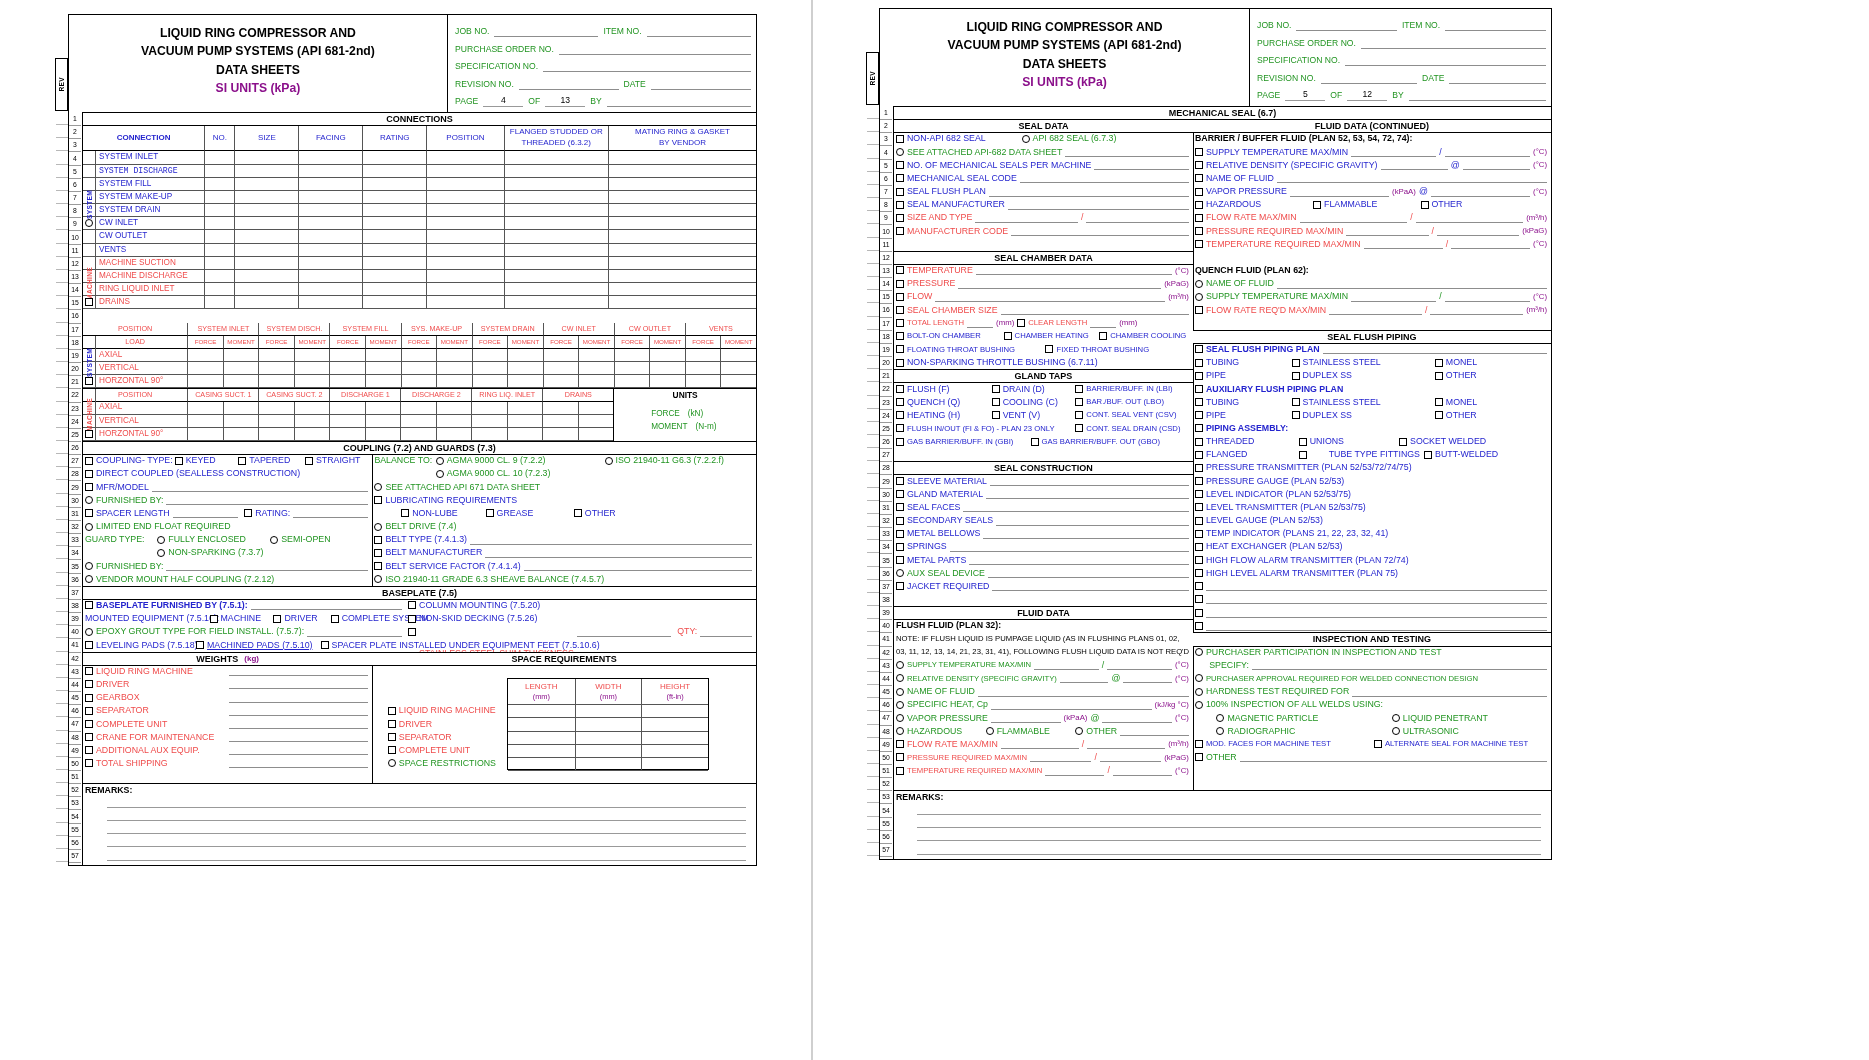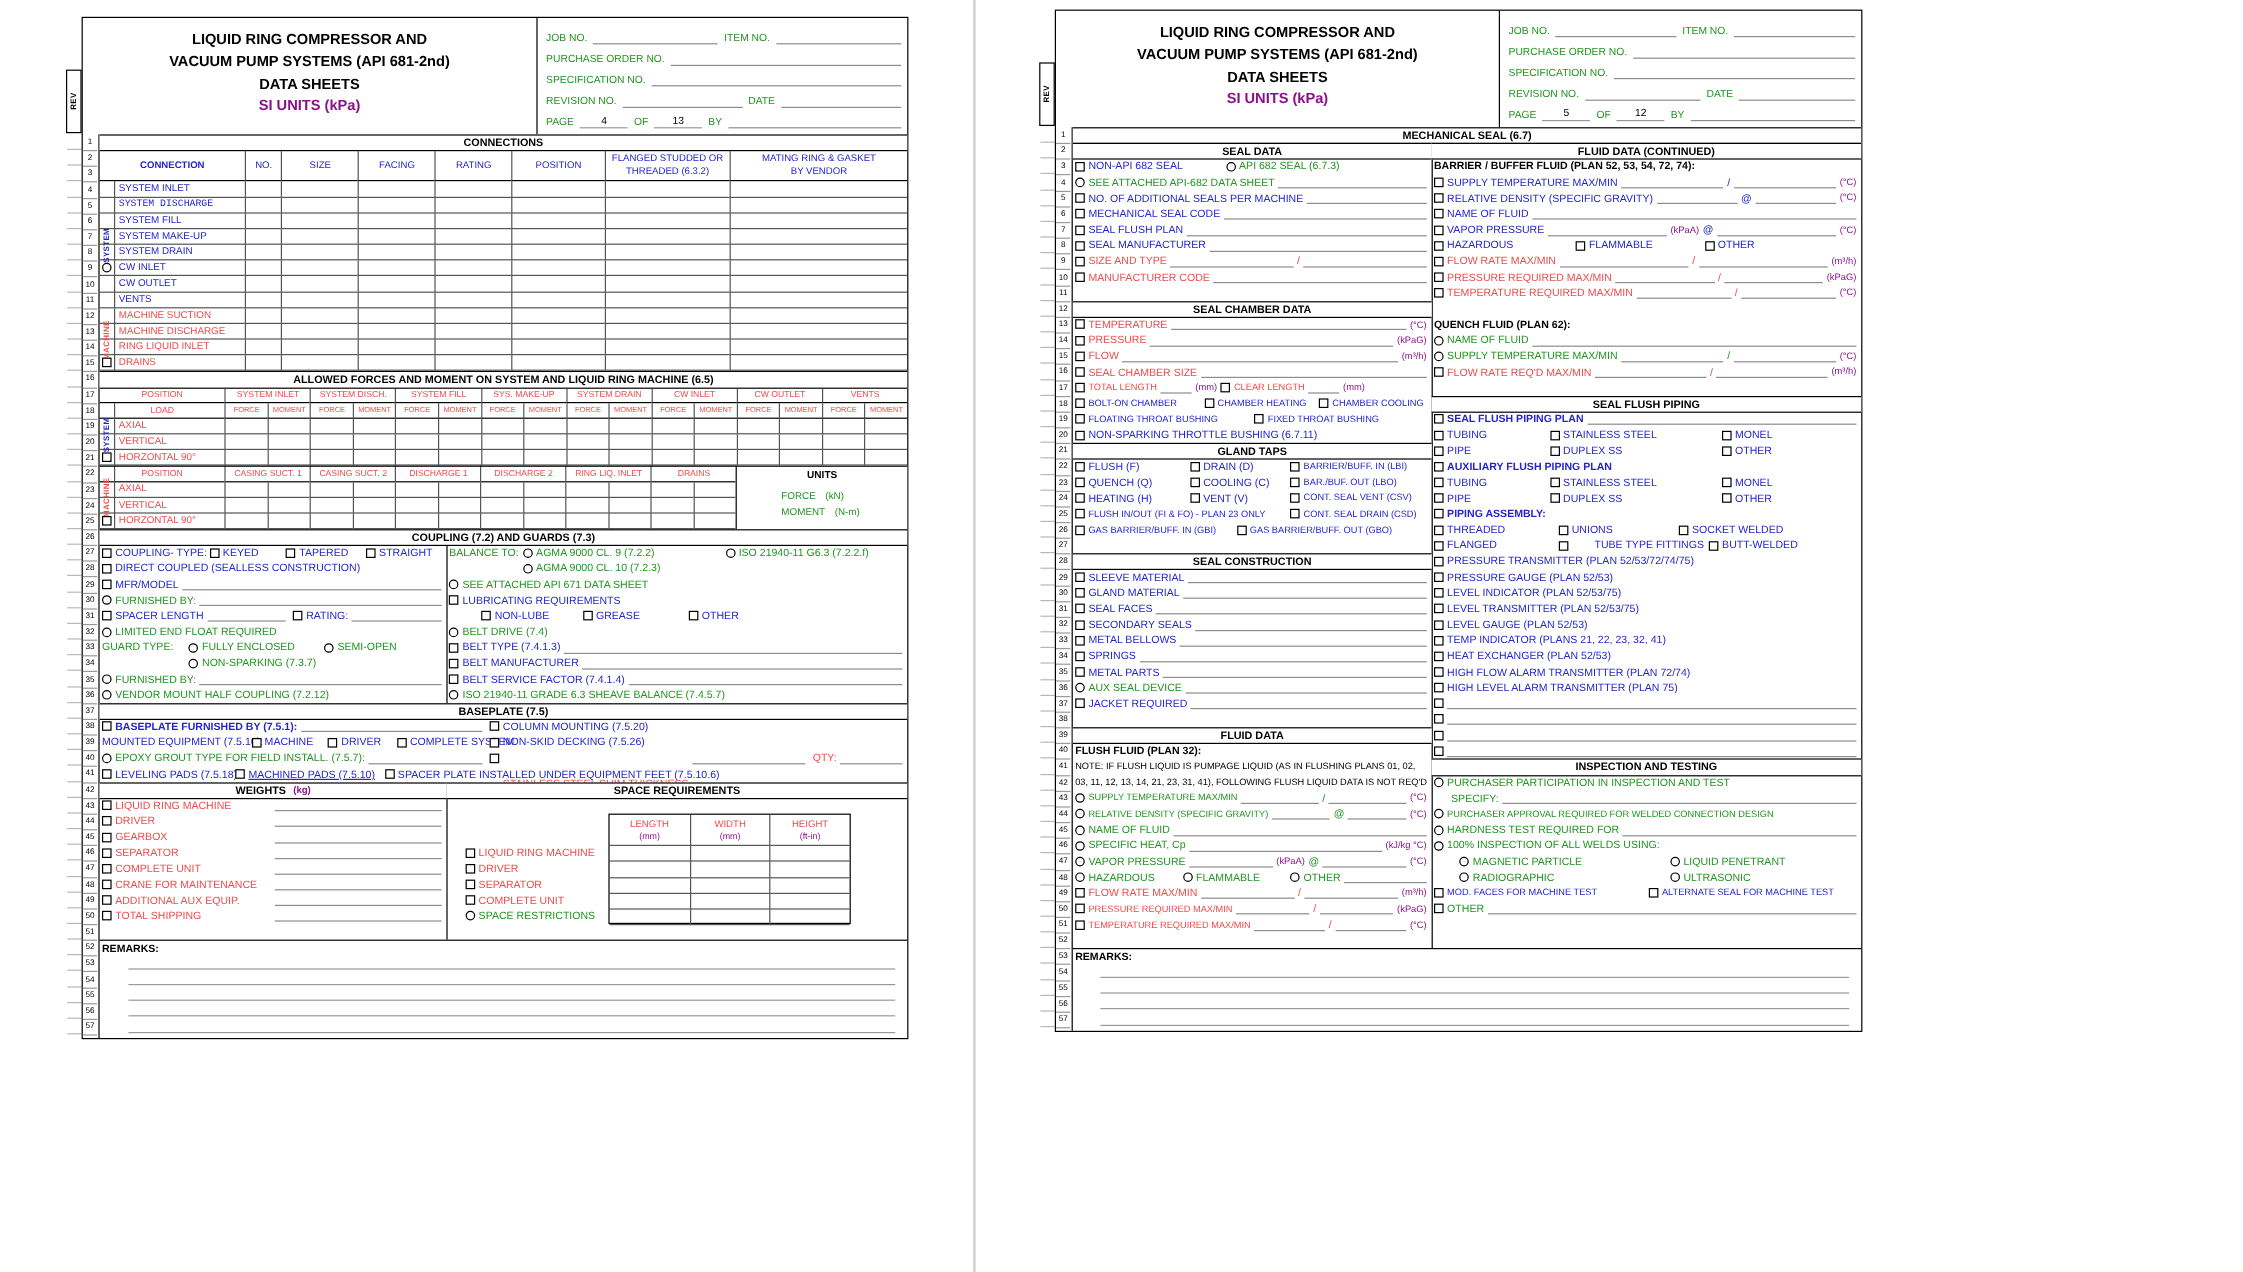--- a/index.html
+++ b/index.html
@@ -379,23 +379,20 @@
             <div class="gc nl lab" style="left: 0%; width: 18%; top: 184.24px; height: 13.16px;">
               <span class="ltxt" style="color: rgb(239, 75, 75);">DRAINS</span>
             </div>
             <div class="gc" style="left: 18%; width: 4.5%; top: 184.24px; height: 13.16px;"></div>
             <div class="gc" style="left: 22.5%; width: 9.5%; top: 184.24px; height: 13.16px;"></div>
             <div class="gc" style="left: 32%; width: 9.5%; top: 184.24px; height: 13.16px;"></div>
             <div class="gc" style="left: 41.5%; width: 9.5%; top: 184.24px; height: 13.16px;"></div>
             <div class="gc" style="left: 51%; width: 11.5%; top: 184.24px; height: 13.16px;"></div>
             <div class="gc" style="left: 62.5%; width: 15.5%; top: 184.24px; height: 13.16px;"></div>
             <div class="gc" style="left: 78%; width: 22%; top: 184.24px; height: 13.16px;"></div>
-            <div class="band" style="left: 0%; width: 100%; top: 197.4px; height: 14.16px;">
-              <span class="bandtxt">ALLOWED FORCES AND MOMENT ON SYSTEM AND LIQUID RING MACHINE (6.5)</span>
-            </div>
             <div class="gc hc nl" style="left: 0%; width: 15.5%; top: 210.56px; height: 13.16px;">
               <span class="hct n f1" style="color: rgb(239, 75, 75);">POSITION</span>
             </div>
             <div class="gc hc" style="left: 15.5%; width: 10.5625%; top: 210.56px; height: 13.16px;">
               <span class="hct n f1" style="color: rgb(239, 75, 75);">SYSTEM INLET</span>
             </div>
             <div class="gc hc" style="left: 26.0625%; width: 10.5625%; top: 210.56px; height: 13.16px;">
               <span class="hct n f1" style="color: rgb(239, 75, 75);">SYSTEM DISCH.</span>
             </div>
             <div class="gc hc" style="left: 36.625%; width: 10.5625%; top: 210.56px; height: 13.16px;">
@@ -1169,21 +1166,21 @@
             <div class="row" style="top: 39.48px; left: 0%; width: 45.5%;">
               <div class="seg" style="left: 0%; right: 0px;">
                 <span class="ci"></span>
                 <span class="txt" style="color: rgb(33, 148, 33);">SEE ATTACHED API-682 DATA SHEET</span>
                 <span class="ul"></span>
               </div>
             </div>
             <div class="row" style="top: 52.64px; left: 0%; width: 45.5%;">
               <div class="seg" style="left: 0%; right: 0px;">
                 <span class="cb"></span>
-                <span class="txt" style="color: rgb(36, 36, 206);">NO. OF ADDITIONAL SEALS PER MACHINE</span>
+                <span class="txt" style="color: rgb(36, 36, 206);">NO. OF MECHANICAL SEALS PER MACHINE</span>
                 <span class="ul"></span>
               </div>
             </div>
             <div class="row" style="top: 65.8px; left: 0%; width: 45.5%;">
               <div class="seg" style="left: 0%; right: 0px;">
                 <span class="cb"></span>
                 <span class="txt" style="color: rgb(36, 36, 206);">MECHANICAL SEAL CODE</span>
                 <span class="ul"></span>
               </div>
             </div>

